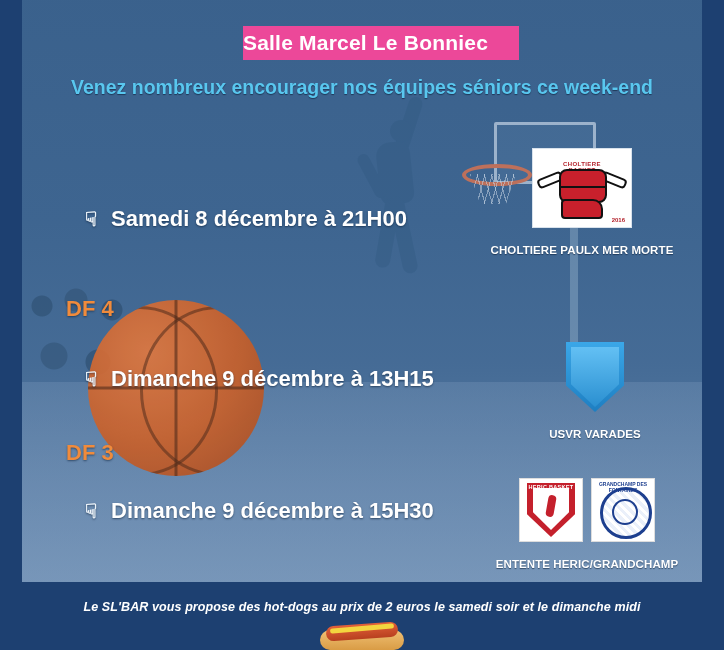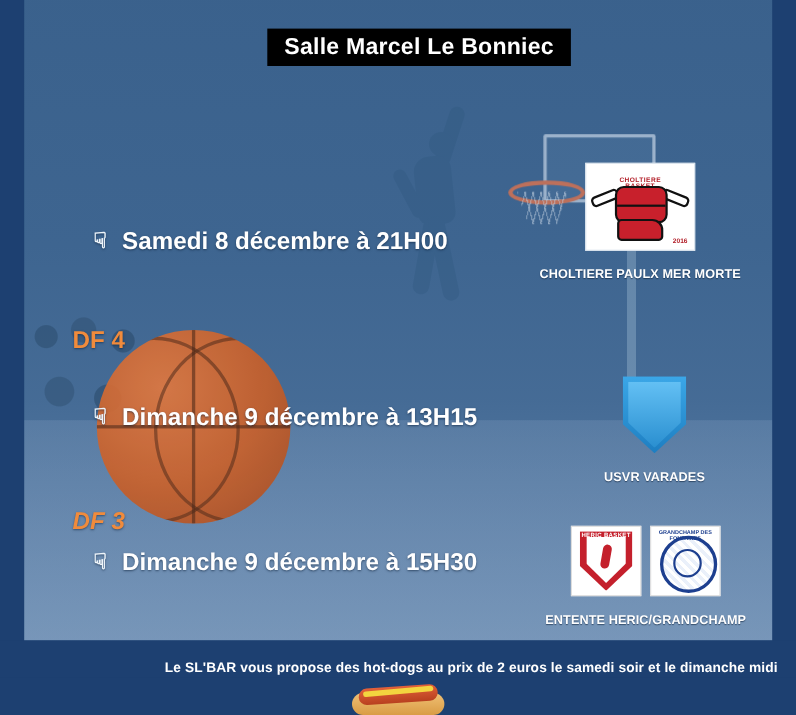--- a/index.html
+++ b/index.html
@@ -193,24 +193,24 @@
 
   
   .content { position: absolute; inset: 0; }
 
   .title-band {
     position: absolute;
     left: 243px;
     top: 26px;
     width: 276px;
     height: 34px;
-    background: #000000;
+    background: #ec4899;
     display: flex;
     align-items: center;
-    justify-content: center;
+    justify-content: flex-start;
   }
   .title-band span {
     color: #ffffff;
     font-size: 21px;
     font-weight: bold;
     letter-spacing: 0.2px;
     white-space: nowrap;
   }
 
   .subtitle {
@@ -226,21 +226,21 @@
 
   .cat {
     position: absolute;
     color: #f08b3c;
     font-size: 22px;
     font-weight: bold;
     text-shadow: 0 1px 2px rgba(10,30,55,0.55);
   }
   .cat-1 { left: 56px; top: 122px; }
   .cat-2 { left: 66px; top: 296px; }
-  .cat-3 { left: 66px; top: 461px; font-style: italic; }
+  .cat-3 { left: 66px; top: 440px; }
 
   .match-line {
     position: absolute;
     display: flex;
     align-items: center;
     gap: 9px;
     color: #ffffff;
     font-size: 22px;
     font-weight: bold;
     text-shadow: 0 1px 2px rgba(10,30,55,0.6);
@@ -369,27 +369,28 @@
     position: absolute; left: 20px; top: 20px; width: 22px; height: 22px;
     border-radius: 50%; border: 2px solid #1d3f8f;
   }
   .duo .right .topband {
     position: absolute; left: 0; right: 0; top: 2px; font-size: 5px; color: #1d3f8f;
     text-align: center; font-weight: bold;
   }
 
   .footer-text {
     position: absolute;
-    left: 0; right: 17px;
+    left: 0; right: 0;
     bottom: 36px;
-    text-align: right;
+    text-align: center;
     color: #ffffff;
     font-size: 12.5px;
     font-weight: bold;
     letter-spacing: 0.1px;
+    font-style: italic;
   }
 
   .hotdog {
     position: absolute;
     left: 50%;
     transform: translateX(-50%);
     bottom: -6px;
     width: 96px;
     height: 40px;
   }
@@ -447,20 +448,21 @@
   <div class="bg-frame"></div>
   <div class="bg-bottombar"></div>
   <div class="bg-bottombar2"></div>
 
   <div class="content">
 
     <div class="title-band">
       <span>Salle Marcel Le Bonniec</span>
     </div>
 
+    <div class="subtitle">Venez nombreux encourager nos équipes séniors ce week-end</div>
 
     <div class="match-line line-1">
       <span class="hand-icon">☟</span>
       <span>Samedi 8 décembre à 21H00</span>
     </div>
 
     <div class="cat cat-2">DF 4</div>
     <div class="match-line line-2">
       <span class="hand-icon">☟</span>
       <span>Dimanche 9 décembre à 13H15</span>

